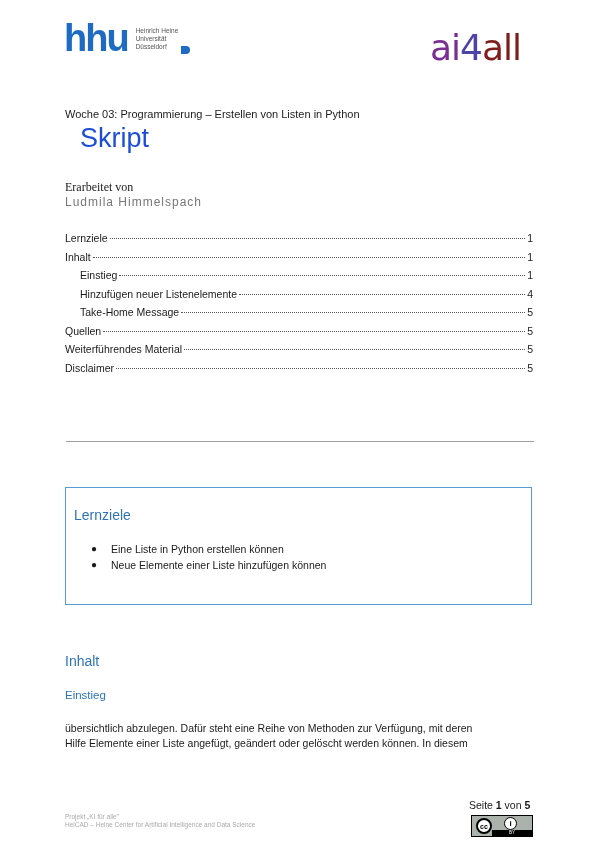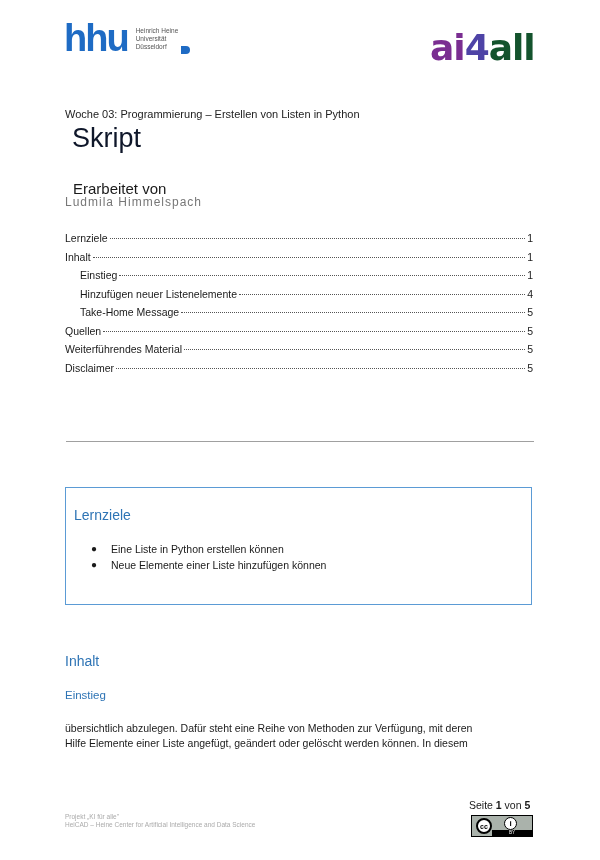--- a/index.html
+++ b/index.html
@@ -45,44 +45,45 @@
       border-radius: 0 4px 4px 0;
       margin-left: 3px;
       margin-bottom: 0px;
     }
 
     
     .ai4all-logo {
       left: 430px; top: 30px;
       display: flex; align-items: flex-end;
       font-family: "DejaVu Sans", sans-serif;
-      font-weight: bold;
+      font-weight: normal;
       font-size: 36px;
       letter-spacing: -1px;
       line-height: 36px;
     }
     .ai4all-logo .p1 { color: #7a2e91; }
     .ai4all-logo .p2 { color: #4e43a6; }
-    .ai4all-logo .p3 { color: #14532d; }
+    .ai4all-logo .p3 { color: #7f1d1d; }
 
     .kicker {
       left: 65px; top: 108px;
       font-size: 11px;
       color: #222;
     }
     .title {
-      left: 72px; top: 123px;
+      left: 80px; top: 123px;
       font-size: 27px;
-      color: #0f172a;
+      color: #1d4ed8;
       font-weight: normal;
     }
     .author-label {
-      left: 73px; top: 180px;
-      font-size: 15px;
-      color: #1a1a1a;
+      left: 65px; top: 180px;
+      font-size: 12px;
+      color: #1a1a1a;
+      font-family: Liberation Serif, serif;
     }
     .author-name {
       left: 65px; top: 195px;
       font-size: 12px;
       letter-spacing: 1px;
       color: #777;
     }
 
     
     .toc {

